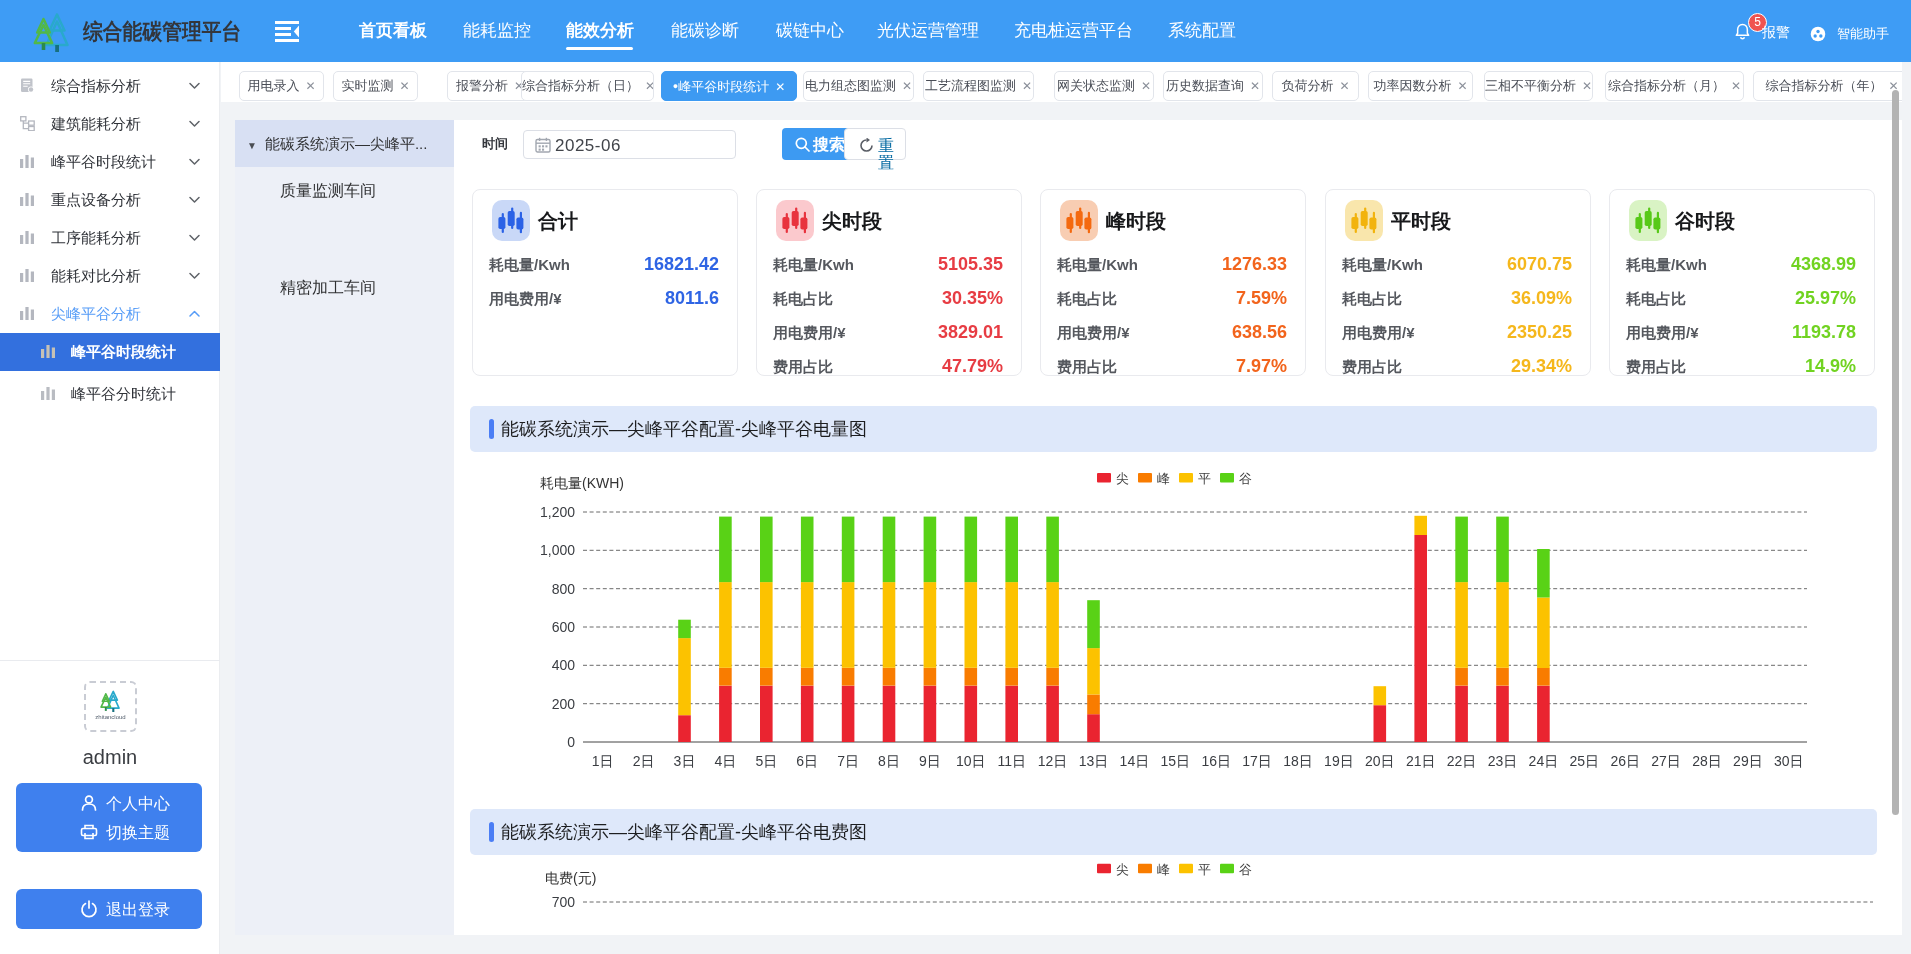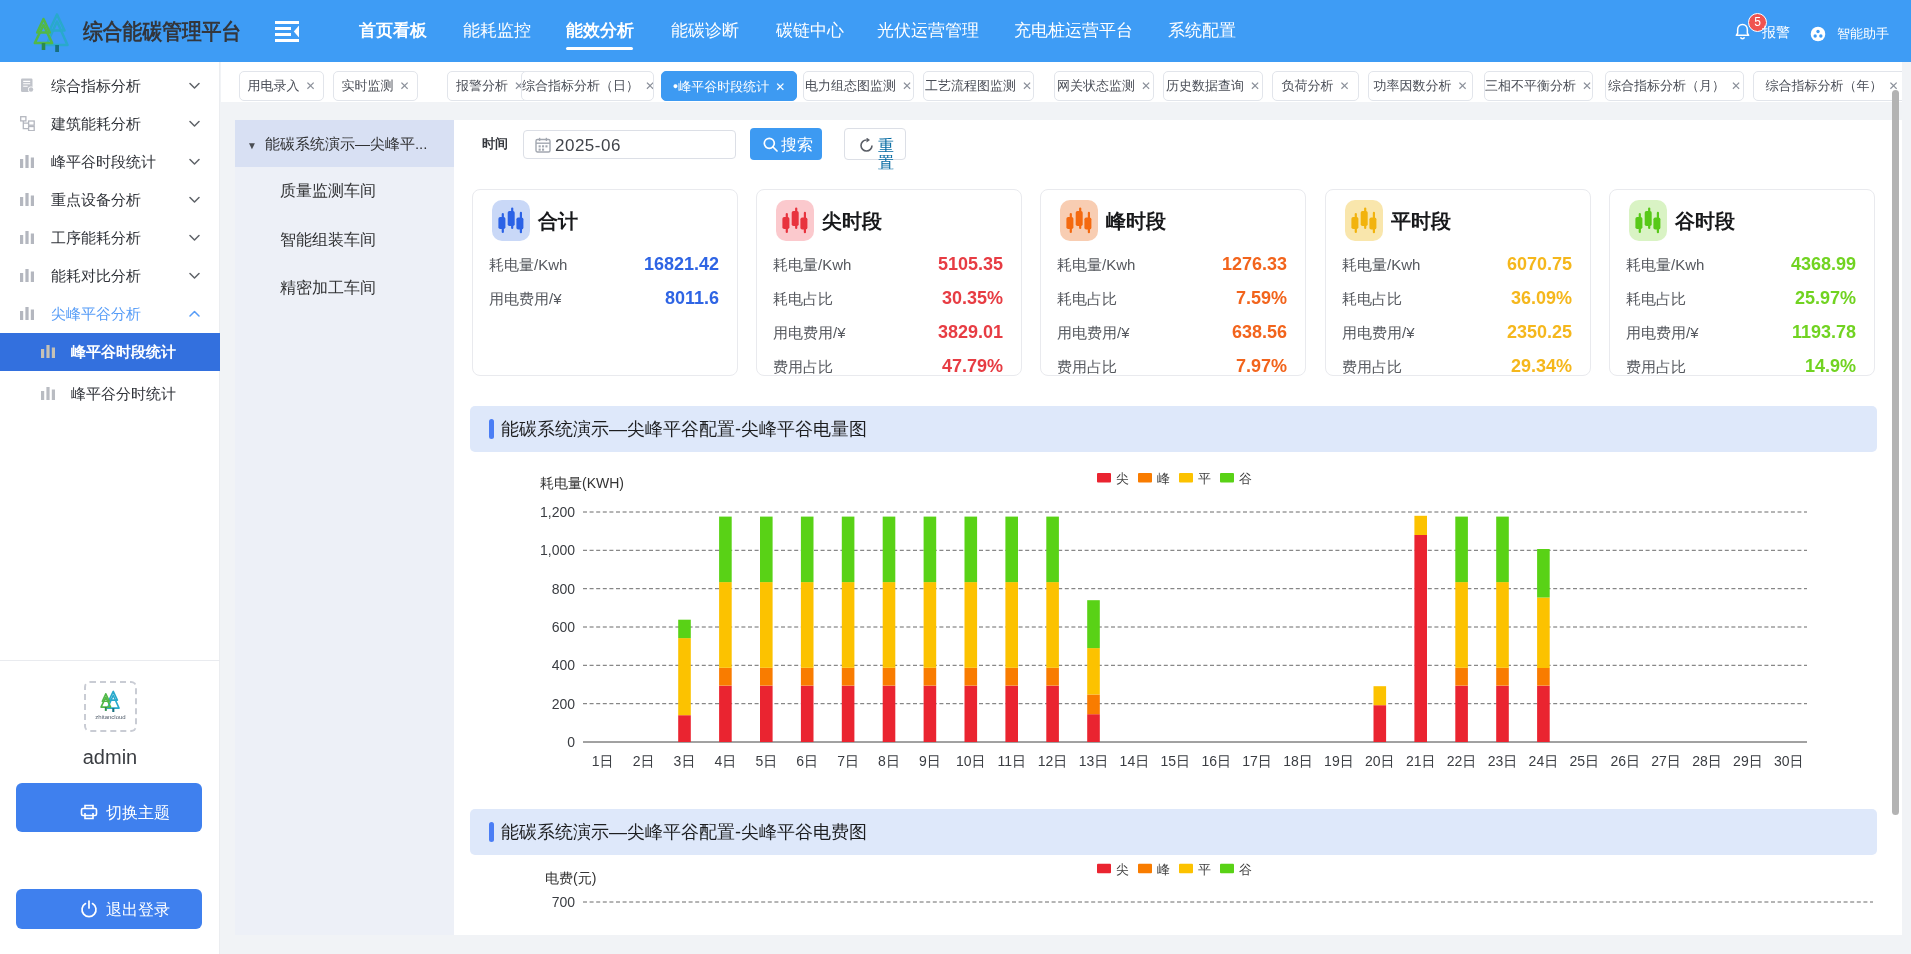--- a/index.html
+++ b/index.html
@@ -35,30 +35,30 @@
 #tree{position:absolute;left:235px;top:120px;width:219px;height:815px;background:#edf0f7;}
 #treehead{position:absolute;left:0px;top:0px;width:219px;height:47px;background:#d8e0f3;font-size:15px;color:#303133;line-height:47px;white-space:nowrap;overflow:hidden;}
 .tnode{position:absolute;left:45px;width:174px;height:48px;font-size:16px;color:#303133;line-height:48px;}
 
 #main{position:absolute;left:454px;top:120px;width:1448px;height:815px;background:#fff;}
 
 #lab-time{position:absolute;left:482px;top:135px;font-size:13px;font-weight:bold;color:#33363c;}
 #dinput{position:absolute;left:523px;top:130px;width:213px;height:29px;background:#fff;border:1px solid #dcdfe6;border-radius:4px;}
 #dinput .dt{position:absolute;left:31px;top:5px;font-size:17px;letter-spacing:0.5px;color:#41444a;}
 .btn{position:absolute;top:128px;height:32px;border-radius:4px;font-size:15px;}
-#btn-search{left:750px;width:72px;background:#3d9af2;color:#fff;font-weight:normal;}
+#btn-search{left:782px;width:72px;background:#3d9af2;color:#fff;font-weight:bold;}
 #btn-search .bt{position:absolute;left:31px;top:8px;font-size:16px;line-height:17px;}
 #btn-reset{left:844px;width:62px;background:#fff;border:1px solid #dcdfe6;color:#0369a1;padding-left:27px;}
 #btn-reset .bt{position:absolute;left:33px;top:8px;font-size:16px;line-height:17px;}
 
 .card{position:absolute;top:189px;width:266px;height:187px;background:#fff;border:1px solid #e9eaee;border-radius:8px;}
 .card .ic{position:absolute;left:19px;top:10px;width:38px;height:41px;border-radius:10px;}
 .card .ttl{position:absolute;left:65px;top:21px;font-size:20px;line-height:21px;font-weight:bold;color:#17181a;}
 .crow{position:absolute;left:16px;width:230px;height:24px;}
-.crow .l{position:absolute;left:0;top:4px;font-size:15px;font-weight:normal;color:#55585e;}
+.crow .l{position:absolute;left:0;top:4px;font-size:15px;font-weight:bold;color:#55585e;}
 .crow .v{position:absolute;right:0;top:2px;font-size:18px;font-weight:bold;}
 
 .ctitle{position:absolute;left:470px;width:1407px;height:46px;background:#dee8fa;border-radius:5px;}
 .ctitle .bar{position:absolute;left:19px;top:13px;width:5px;height:20px;background:#4b7ef5;border-radius:2.5px;}
 .ctitle .t{position:absolute;left:31px;top:13px;font-size:18px;line-height:20px;font-weight:normal;color:#1d1e20;}
 
 #sbar{position:absolute;left:1892px;top:90px;width:7px;height:725px;background:#b3b3b3;border-radius:4px;}
 </style>
 </head>
 <body>
@@ -240,40 +240,39 @@
   <div class="zt">zhitancloud</div>
 </div>
 <div id="admin">admin</div>
 <div class="sbtn" style="top:783px;">
   <svg class="abs" style="left:64px;top:11px" width="18" height="18" viewBox="0 0 18 18">
     <circle cx="9" cy="5.5" r="3.4" fill="none" stroke="#fff" stroke-width="1.7"></circle>
     <path d="M2.5 16 C2.5 11.8 5.4 10 9 10 C12.6 10 15.5 11.8 15.5 16" fill="none" stroke="#fff" stroke-width="1.7" stroke-linecap="round"></path>
   </svg>
   <div class="bt">个人中心</div>
 </div>
-<div class="sbtn" style="top:792px;">
+<div class="sbtn" style="top:812px;">
   <svg class="abs" style="left:64px;top:11px" width="18" height="18" viewBox="0 0 18 18">
     <path d="M5 5.5 L5 2.5 L13 2.5 L13 5.5" fill="none" stroke="#fff" stroke-width="1.6"></path>
     <rect x="1.5" y="5.5" width="15" height="7" rx="1.5" fill="none" stroke="#fff" stroke-width="1.6"></rect>
     <path d="M5 10 L5 15.5 L13 15.5 L13 10" fill="none" stroke="#fff" stroke-width="1.6"></path>
   </svg>
   <div class="bt">切换主题</div>
 </div>
 <div class="sbtn" style="top:889px;">
   <svg class="abs" style="left:64px;top:11px" width="18" height="18" viewBox="0 0 18 18">
     <path d="M12.5 3.6 A7 7 0 1 1 5.5 3.6" fill="none" stroke="#fff" stroke-width="1.7" stroke-linecap="round"></path>
     <line x1="9" y1="1" x2="9" y2="8" stroke="#fff" stroke-width="1.7" stroke-linecap="round"></line>
   </svg>
   <div class="bt">退出登录</div>
 </div>
 
 <div id="tree">
   <div id="treehead"><span style="margin-left:12px;margin-right:8px;font-size:10px;color:#4a4d52;">▼</span>能碳系统演示—尖峰平...</div>
   <div class="tnode" style="top:47px;">质量监测车间</div>
-  <div class="tnode" style="top:96px;">智能组装车间</div>
   <div class="tnode" style="top:144px;">精密加工车间</div>
 </div>
 
 <div id="main"></div>
 <div id="lab-time">时间</div>
 <div id="dinput">
   <svg class="abs" style="left:11px;top:6px" width="16" height="16" viewBox="0 0 16 16">
     <rect x="1" y="2.5" width="14" height="12.5" rx="1.5" fill="none" stroke="#a2a7b0" stroke-width="1.4"></rect>
     <line x1="1" y1="6.2" x2="15" y2="6.2" stroke="#a2a7b0" stroke-width="1.4"></line>
     <line x1="4.6" y1="0.8" x2="4.6" y2="4" stroke="#a2a7b0" stroke-width="1.4"></line>

